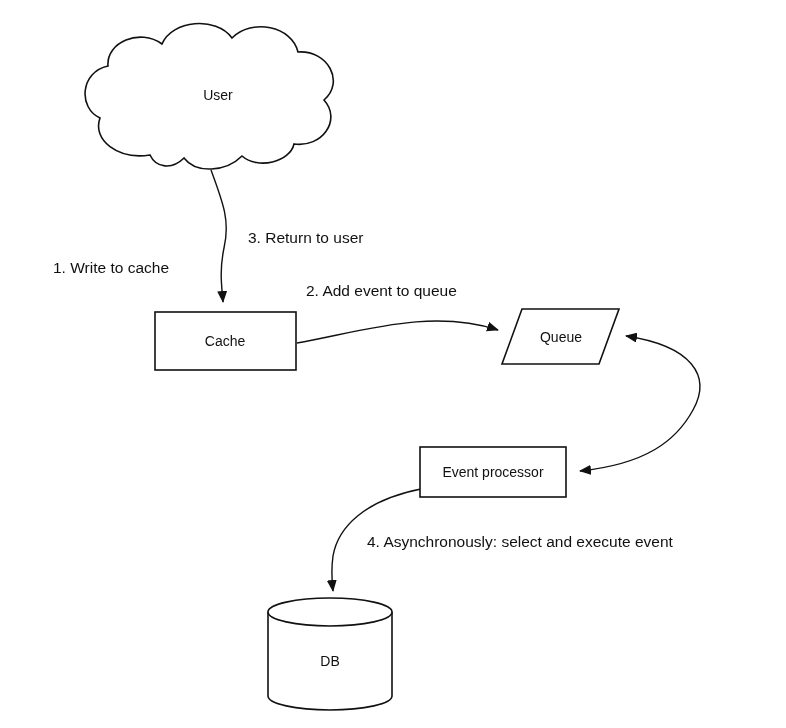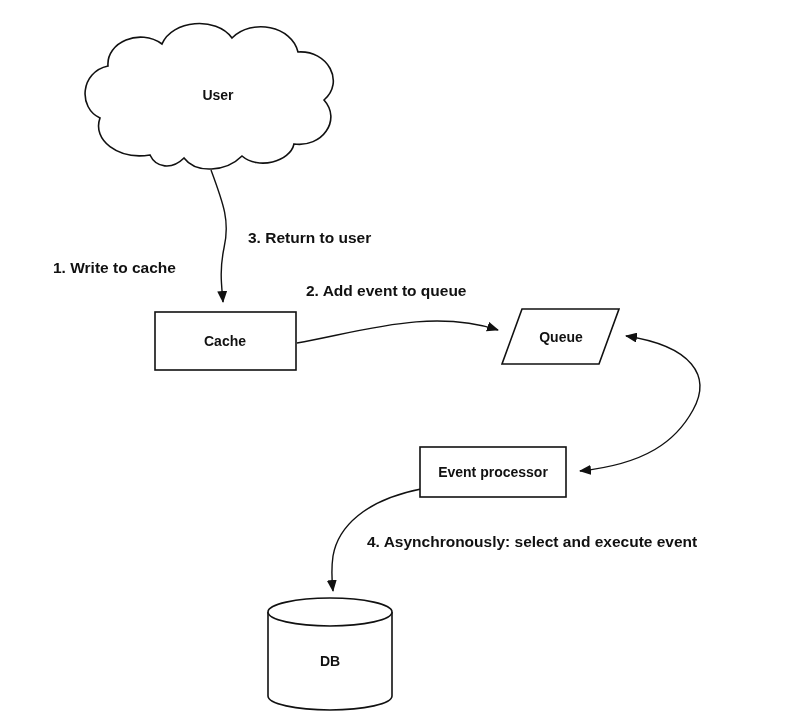--- a/index.html
+++ b/index.html
@@ -7,21 +7,20 @@
     padding: 0;
     background: #ffffff;
   }
   .canvas {
     position: relative;
     width: 786px;
     height: 728px;
     background: #ffffff;
     font-family: "Liberation Sans", sans-serif;
     overflow: hidden;
-    font-weight: bold;
   }
   svg { display: block; }
   .shape {
     fill: #ffffff;
     stroke: #111111;
     stroke-width: 1.6;
   }
   .edge {
     fill: none;
     stroke: #111111;

